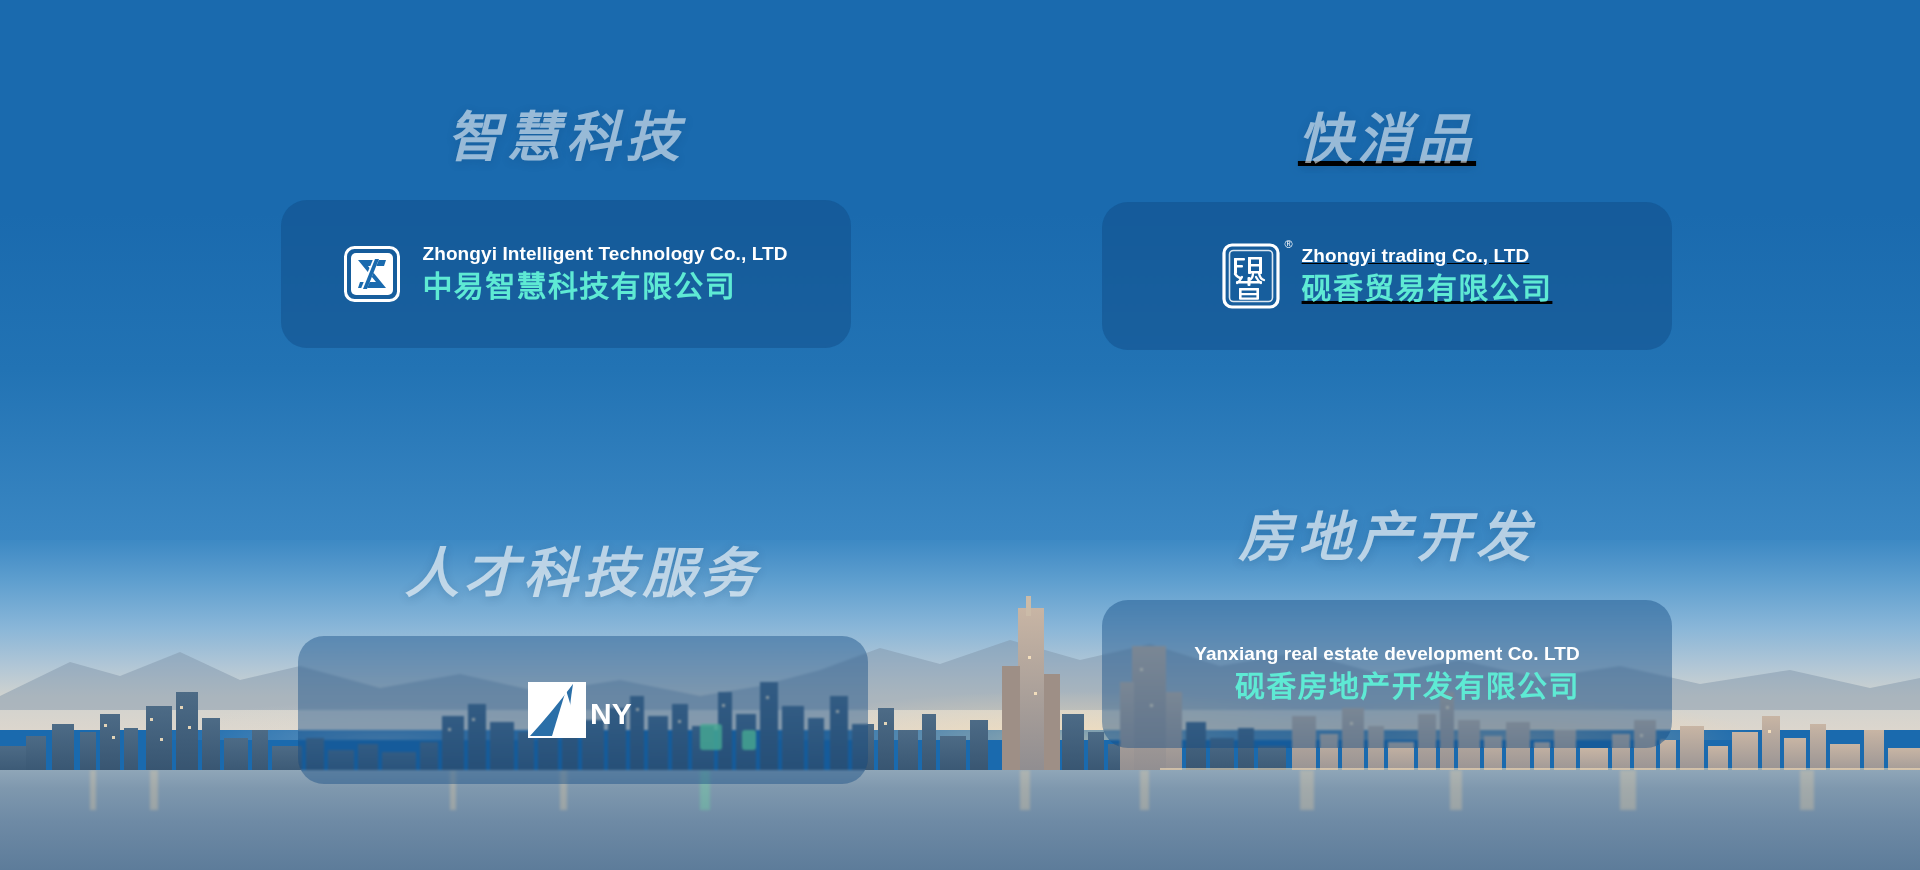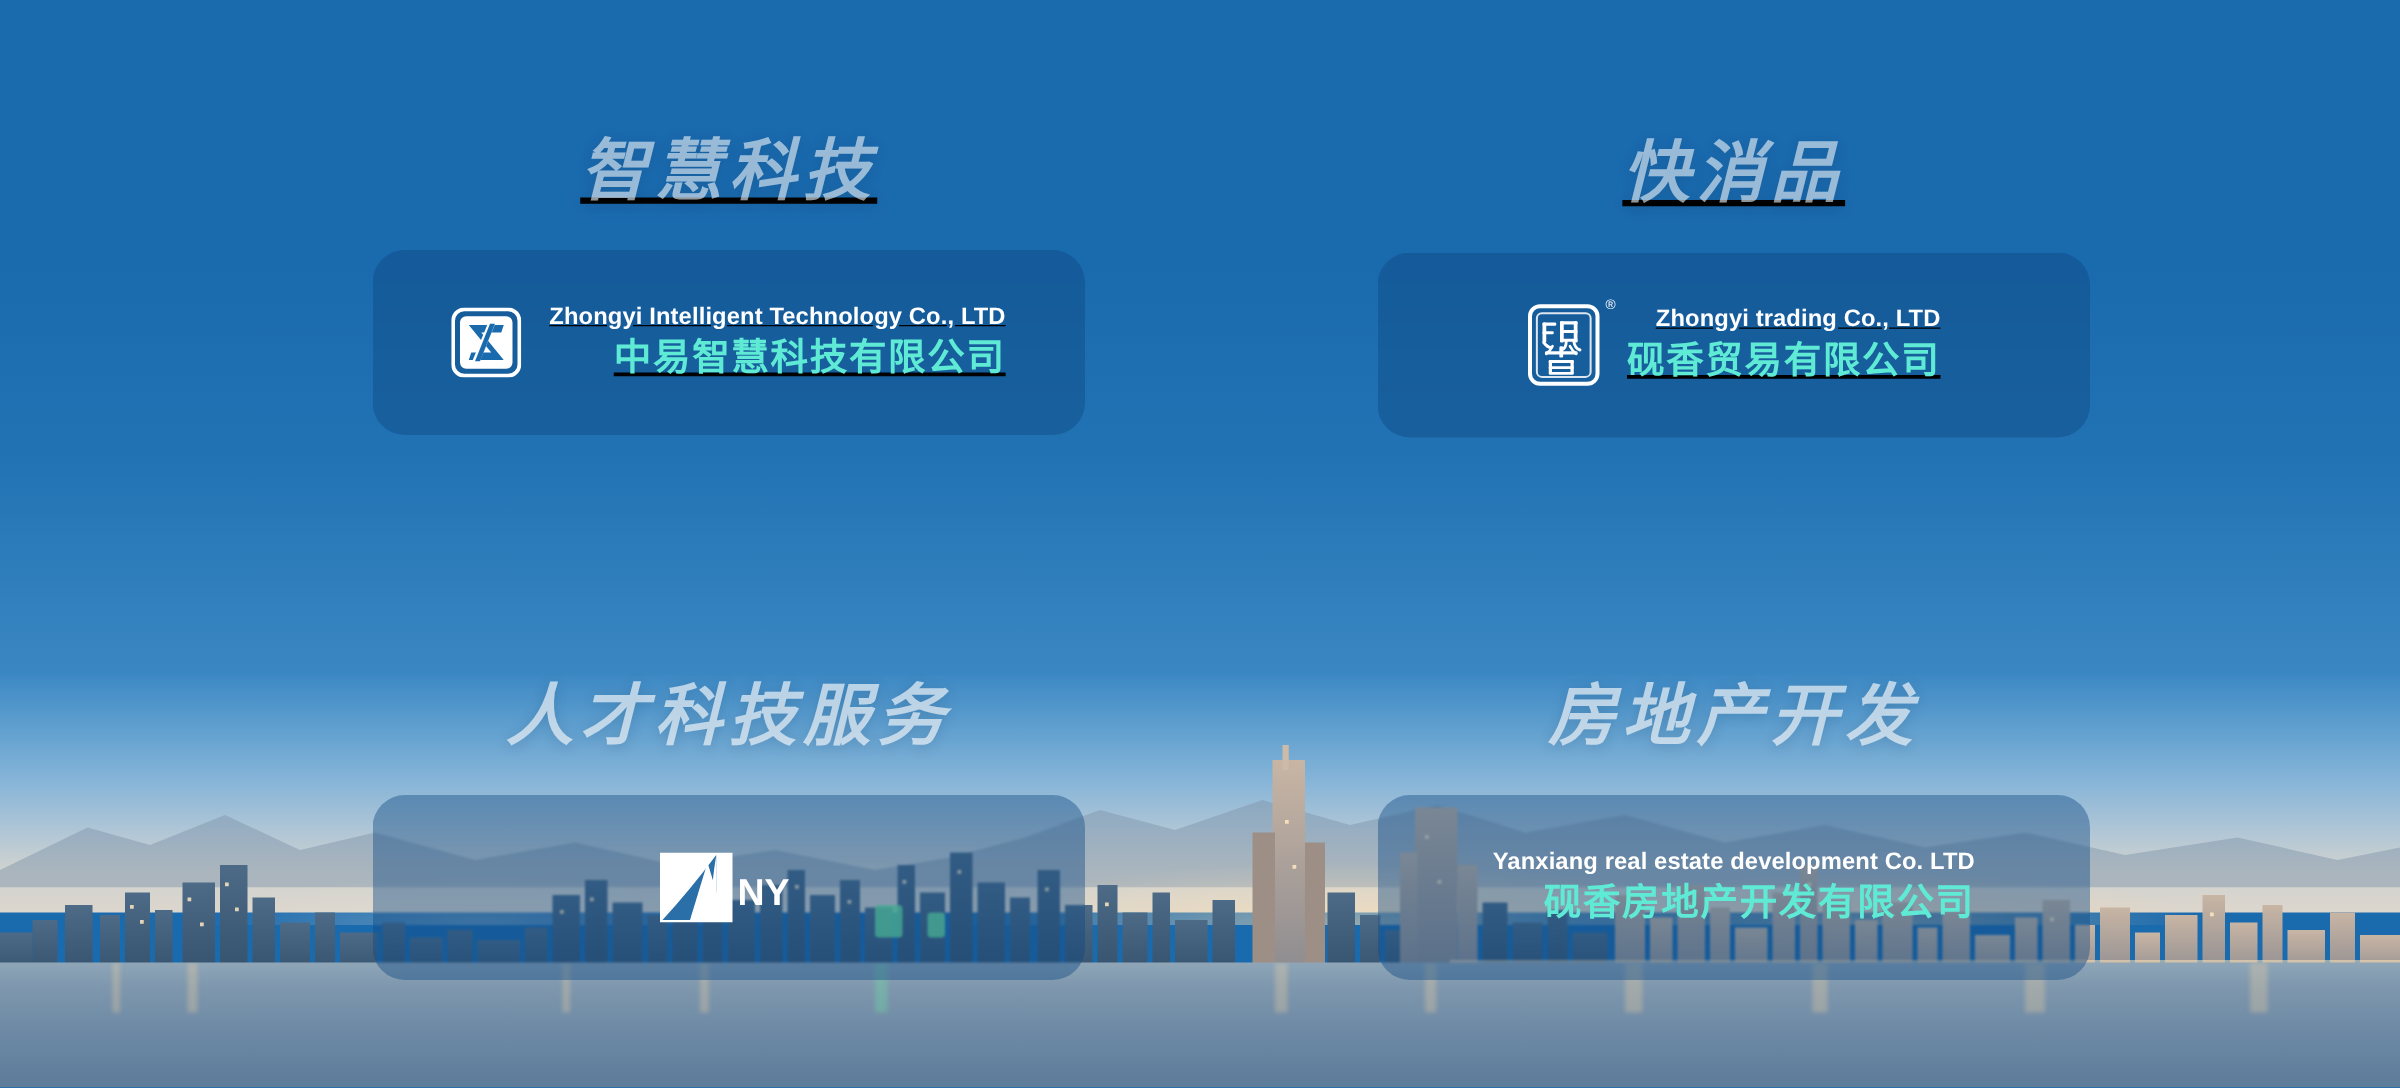--- a/index.html
+++ b/index.html
@@ -59,24 +59,24 @@
     grid-template-columns:1fr 1fr;
     grid-template-rows:1fr 1fr;
     z-index:5;
   }
   .sector{ position:relative; }
 
   .sector-inner{
     position:absolute;
     width:570px;
   }
-  .s1 .sector-inner{ left:298px; top:110px;text-decoration:underline; }
+  .s1 .sector-inner{ left:281px; top:110px; }
   .s2 .sector-inner{ left:142px; top:112px;text-decoration:underline; }
   .s3 .sector-inner{ left:298px; top:75px;margin-top:36px; }
-  .s4 .sector-inner{ left:142px; top:75px;margin-top:36px; }
+  .s4 .sector-inner{ left:142px; top:75px; }
 
   .sector-title{
     font-size:54px;
     font-weight:700;
     font-style:italic;
     letter-spacing:.10em;
     color:rgba(233,240,247,.62);
     text-align:center;
     line-height:1.0;
     margin-bottom:36px;
@@ -93,21 +93,21 @@
     align-items:center;
     justify-content:center;
     gap:22px;
     padding:0 26px;
     backdrop-filter:blur(1px);
   }
 
   .logo{ flex:0 0 auto; display:flex; align-items:center; justify-content:center; }
 
   
-  .names{ display:flex; flex-direction:column; justify-content:center;align-items:flex-end; }
+  .names{ display:flex; flex-direction:column; justify-content:center; }
   .name-en{
     color:#ffffff;
     font-size:19px;
     font-weight:700;
     letter-spacing:.005em;
     line-height:1.25;
     white-space:nowrap;
   }
   .name-cn{
     color:#5eead4;

